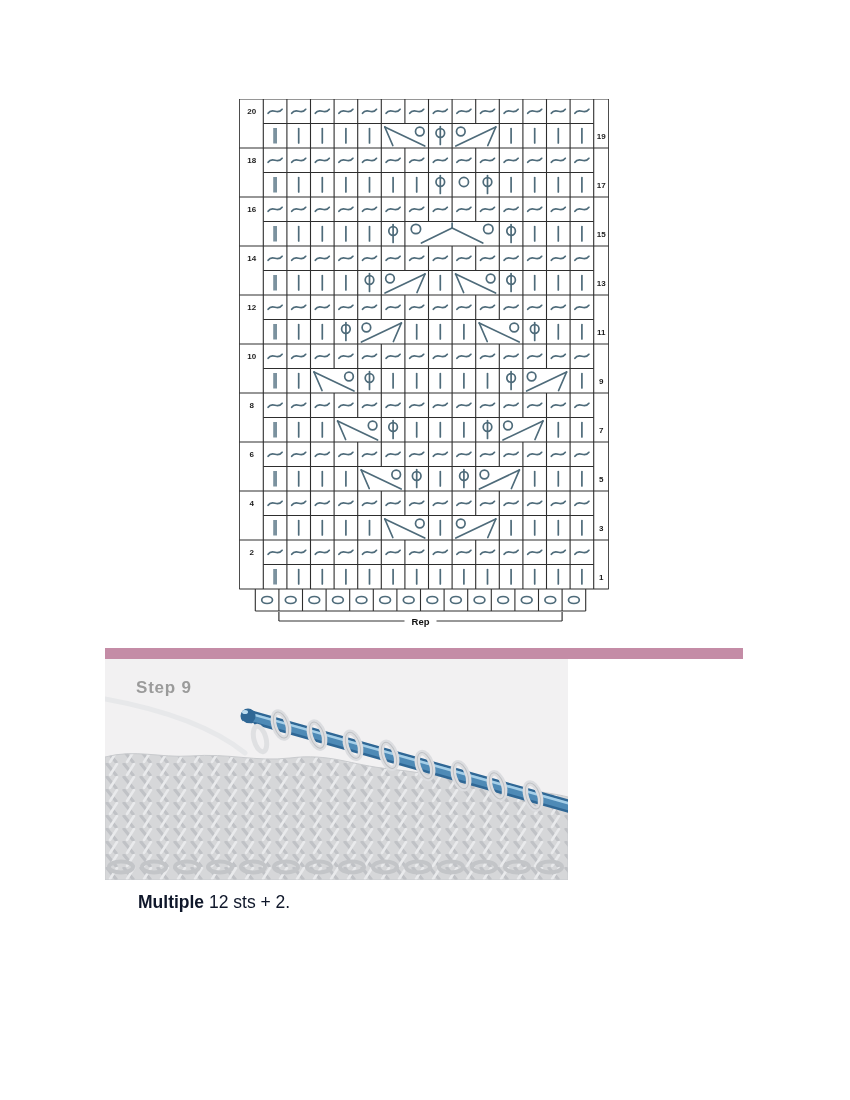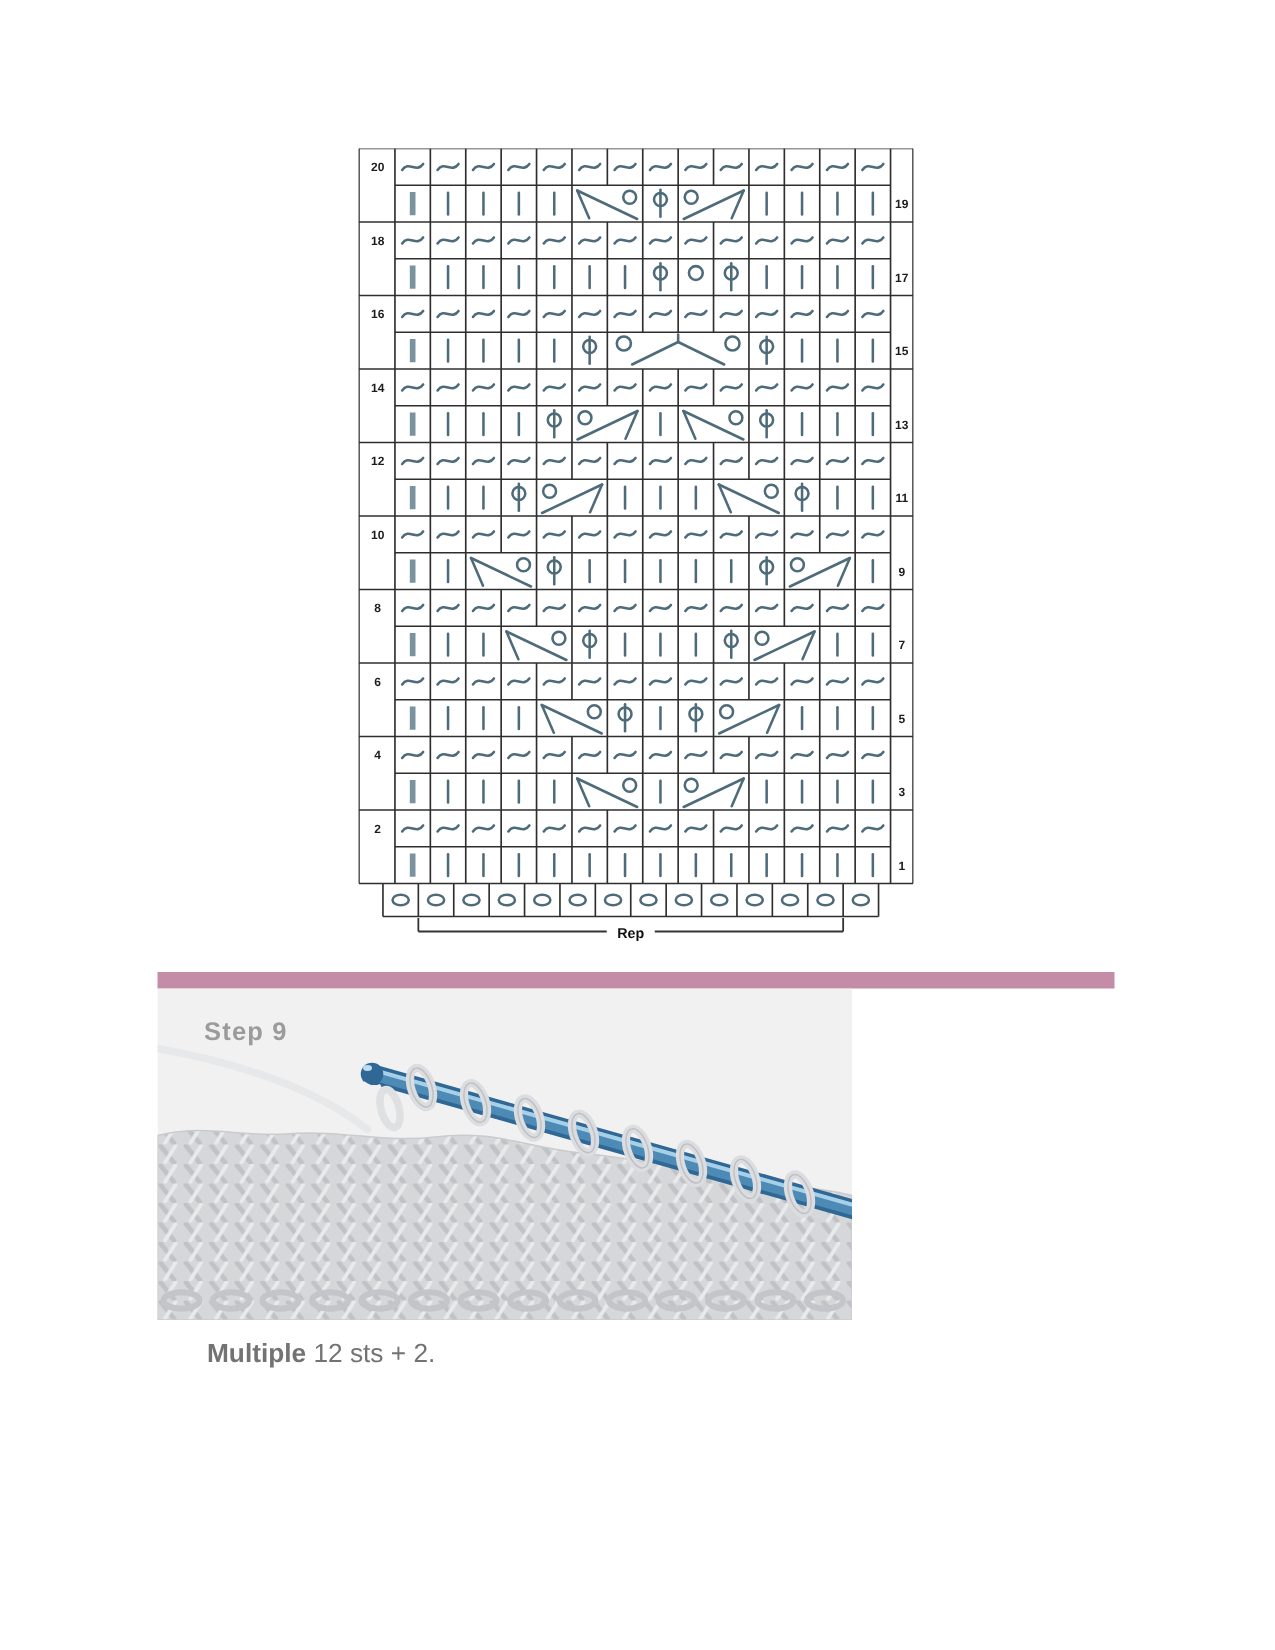--- a/index.html
+++ b/index.html
@@ -4,21 +4,21 @@
 <style>
   html,body{margin:0;padding:0;background:#fff;}
   .page{position:relative;width:850px;height:1100px;background:#ffffff;overflow:hidden;
         font-family:"Liberation Sans",sans-serif;}
   .chart-wrap{position:absolute;left:239px;top:99px;width:316px;height:536px;}
   .divider{position:absolute;left:105px;top:648px;width:638px;height:11px;background:#c48ca6;}
   .photo{position:absolute;left:105px;top:659px;width:450px;height:221px;}
   .photo svg{display:block;}
   .caption{position:absolute;left:31px;top:19px;font-weight:bold;font-size:17px;
            color:#9b9b9b;letter-spacing:.8px;}
-  .instructions{position:absolute;left:138px;top:892px;width:620px;color:#737373;}
+  .instructions{position:absolute;left:138px;top:892px;width:620px;color:#0f172a;}
   .instructions p{margin:0 0 23px 0;font-size:17.5px;line-height:1.2;}
   .instructions b{font-weight:bold;}
 </style>
 </head>
 <body>
 
 <div class="page">
 
   <div class="chart-wrap">
     <svg id="chart-svg" width="370" height="536" viewBox="0 0 369.4 536">

